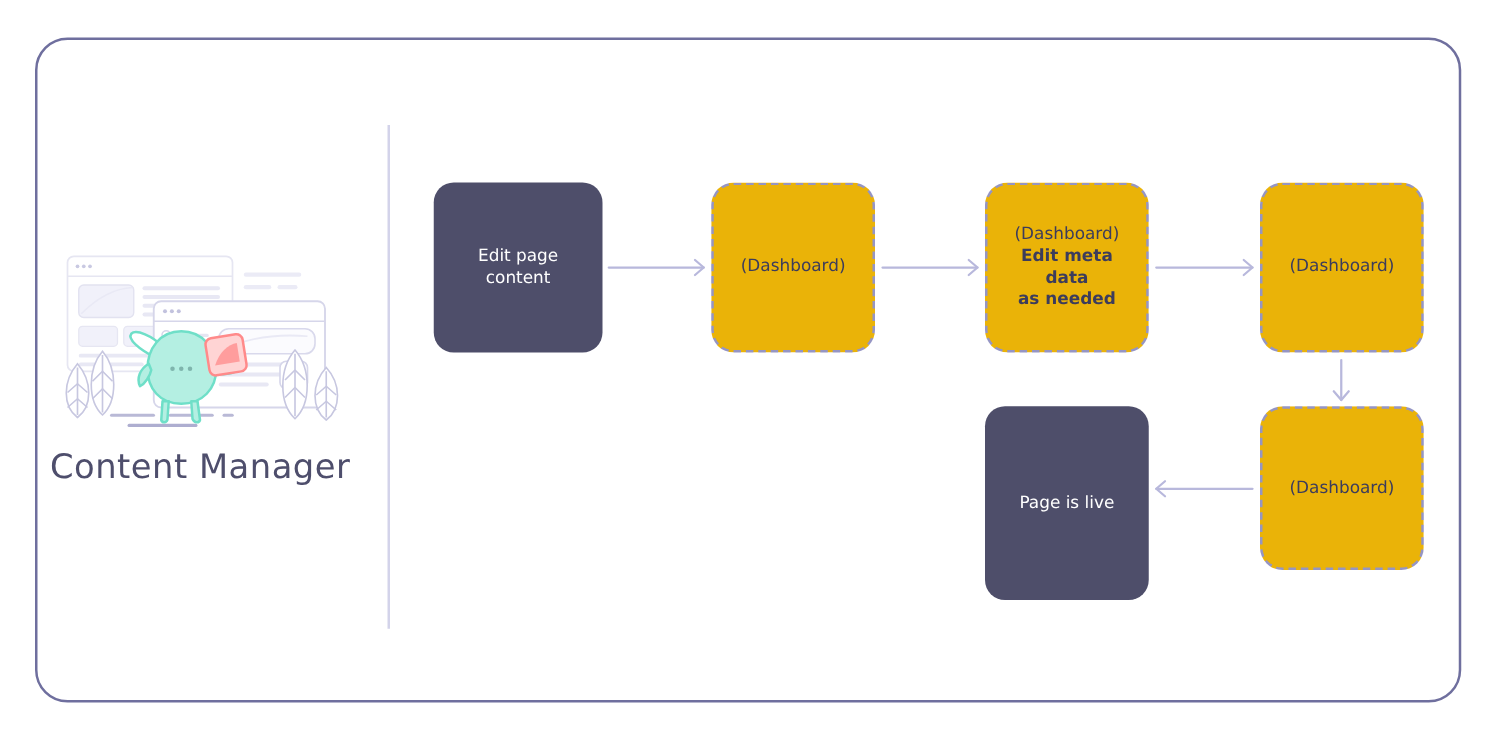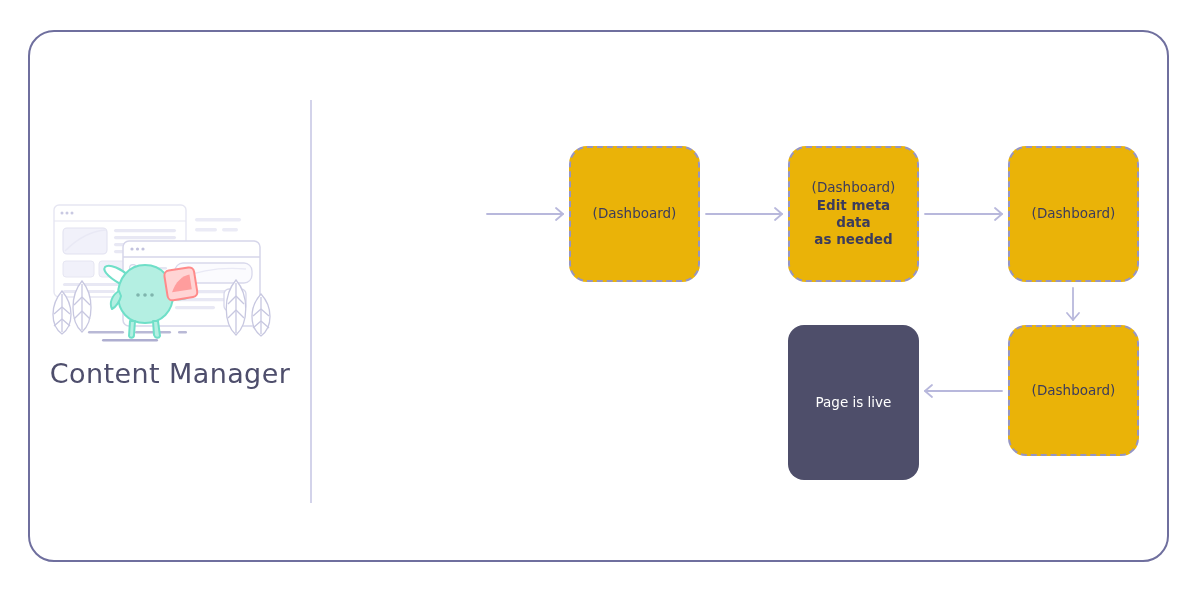--- a/index.html
+++ b/index.html
@@ -36,21 +36,20 @@
     left:40px;top:195px;
     width:260px;height:215px;
   }
   .illus{
     position:absolute;left:0;top:0;width:260px;height:160px;
   }
   .panel-title{
     position:absolute;
     left:0;top:163px;
     width:260px;
-    text-align:center;
     font-size:27px;
     letter-spacing:0.4px;
     color:#4e4e6c;
     font-family:"DejaVu Sans", sans-serif;
     font-weight:400;
     white-space:nowrap;
   }
 
   
   .node{
@@ -215,20 +214,25 @@
         <line x1="1073" y1="288" x2="1073" y2="320"></line>
         <polyline points="1067,313 1073,320 1079,313"></polyline>
       </g>
       <g>
         <line x1="1002" y1="391" x2="925" y2="391"></line>
         <polyline points="932,385 925,391 932,397"></polyline>
       </g>
     </g>
   </svg>
 
+  <div class="node solid" id="node-edit-page-content">
+    <span class="txt">
+      <span>Edit page<br>content</span>
+    </span>
+  </div>
 
   <div class="node dashed" id="node-open-edit-mode">
     <span class="txt">
       <span class="lead">(Dashboard)</span>
     </span>
   </div>
 
   <div class="node dashed" id="node-edit-meta-data">
     <span class="txt">
       <span class="lead">(Dashboard)</span>

